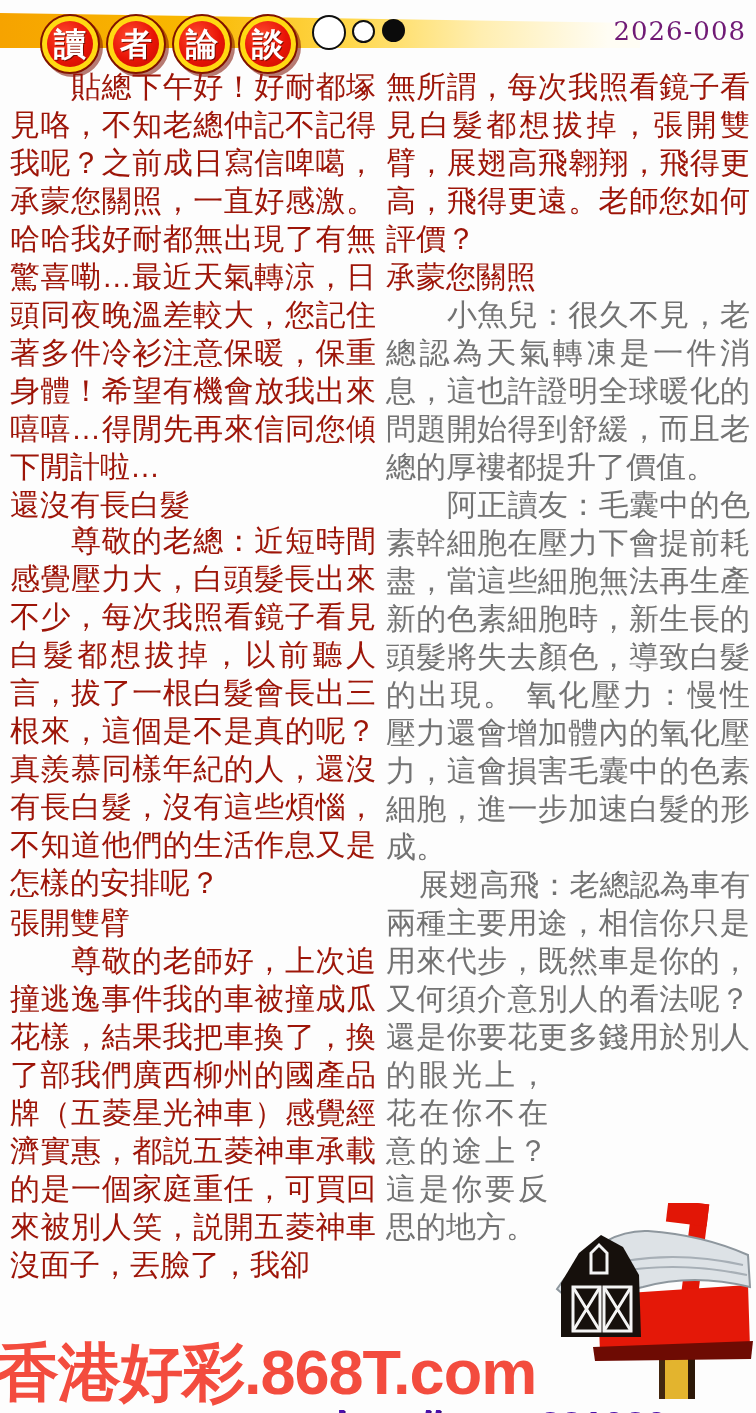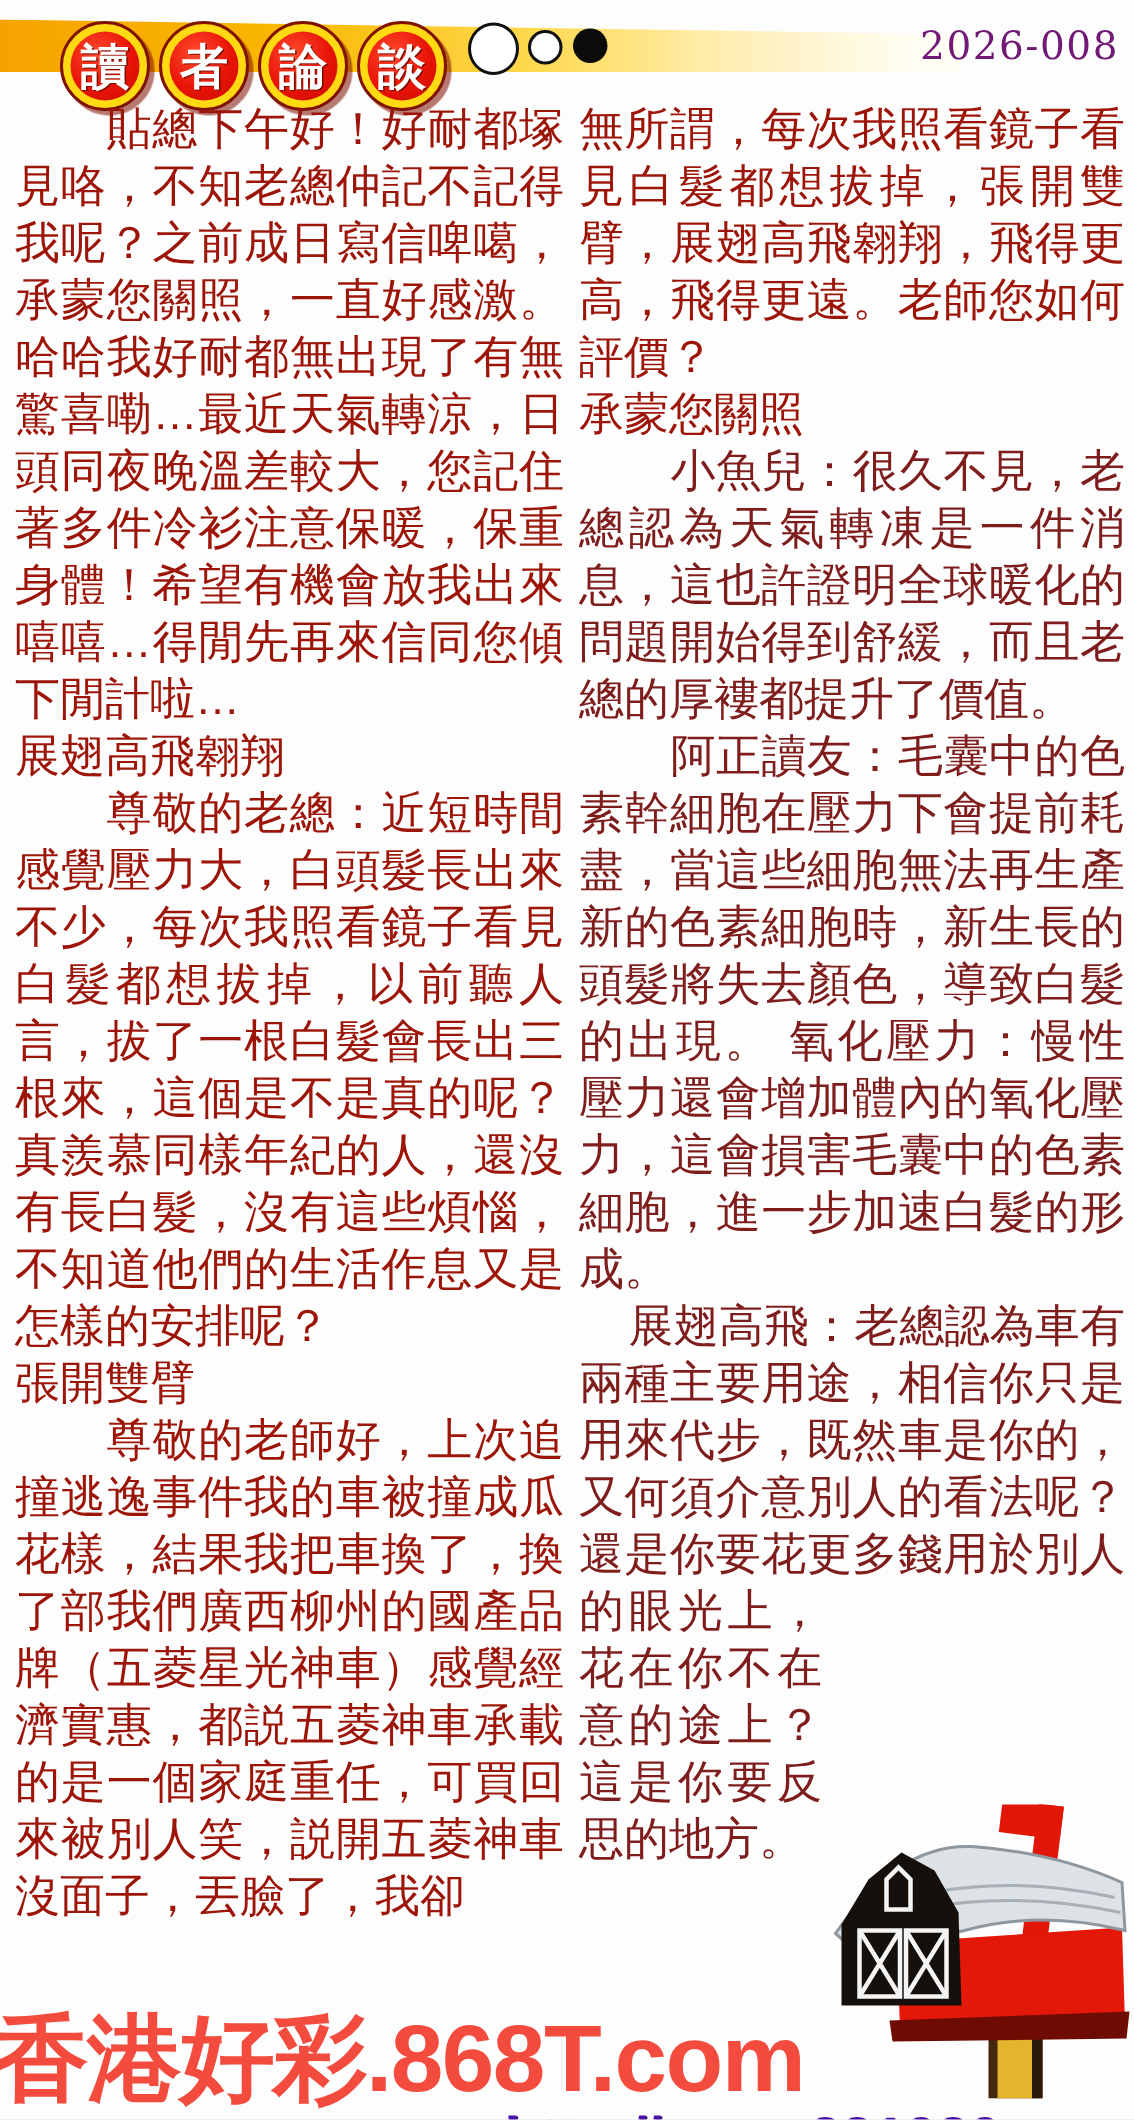--- a/index.html
+++ b/index.html
@@ -39,29 +39,29 @@
     position:absolute;right:10px;top:16px;
     font-family:"DejaVu Serif","Liberation Serif",serif;
     font-size:26px;color:#701a75;letter-spacing:1px;
   }
   
   .col{position:absolute;top:68px;}
   .col-left{left:10px;width:366px;}
   .col-right{left:386px;width:364px;}
   .col p{margin:0;text-align:justify;font-size:30px;line-height:38px;}
   .red{color:#9d1508;}
-  .blk{color:#7f1d1d;}
+  .blk{color:#737373;}
   .indent{text-indent:61px;}
   .sig{text-align:right;}
   .sig-pad{padding-right:10px;}
   .sig-pad-lg{padding-right:34px;}
   .mt-xs{margin-top:26px;}
   .mt-sm{margin-top:30px;}
   .mt-md{margin-top:58px;}
-  .mt-lg{margin-top:66px;}
+  .mt-lg{margin-top:66px;font-family:Liberation Mono, monospace;}
   .wrap-spacer{float:right;width:198px;height:215px;margin-left:4px;}
   
   .mailbox{position:absolute;left:543px;top:1203px;width:213px;height:196px;}
   
   .watermark{
     position:absolute;left:-4px;top:1330px;width:640px;
     font-size:63px;font-weight:bold;letter-spacing:-1px;
     color:#f32413;opacity:.82;mix-blend-mode:multiply;
     white-space:nowrap;z-index:5;
   }
@@ -103,21 +103,21 @@
   </div>
 
   <div class="circ circ1"></div>
   <div class="circ circ2"></div>
   <div class="circ circ3"></div>
 
   <div class="issue">2026-008</div>
 
   <div class="col col-left">
     <p class="red indent">貼總下午好！好耐都塚見咯，不知老總仲記不記得我呢？之前成日寫信啤噶，承蒙您關照，一直好感激。哈哈我好耐都無出現了有無驚喜嘞…最近天氣轉涼，日頭同夜晚溫差較大，您記住著多件冷衫注意保暖，保重身體！希望有機會放我出來嘻嘻…得閒先再來信同您傾下閒計啦…</p>
-    <p class="red sig sig-pad">展翅高飛翱翔</p>
+    <p class="red sig sig-pad">還沒有長白髮</p>
 
     <p class="red indent mt-lg">尊敬的老總：近短時間感覺壓力大，白頭髮長出來不少，每次我照看鏡子看見白髮都想拔掉，以前聽人言，拔了一根白髮會長出三根來，這個是不是真的呢？真羨慕同樣年紀的人，還沒有長白髮，沒有這些煩惱，不知道他們的生活作息又是怎樣的安排呢？</p>
     <p class="red sig sig-pad">張開雙臂</p>
 
     <p class="red indent mt-md">尊敬的老師好，上次追撞逃逸事件我的車被撞成瓜花樣，結果我把車換了，換了部我們廣西柳州的國產品牌（五菱星光神車）感覺經濟實惠，都説五菱神車承載的是一個家庭重任，可買回來被別人笑，説開五菱神車沒面子，丟臉了，我卻</p>
   </div>
 
   <div class="col col-right">
     <p class="red">無所謂，每次我照看鏡子看見白髮都想拔掉，張開雙臂，展翅高飛翱翔，飛得更高，飛得更遠。老師您如何評價？</p>
     <p class="red sig sig-pad-lg">承蒙您關照</p>

